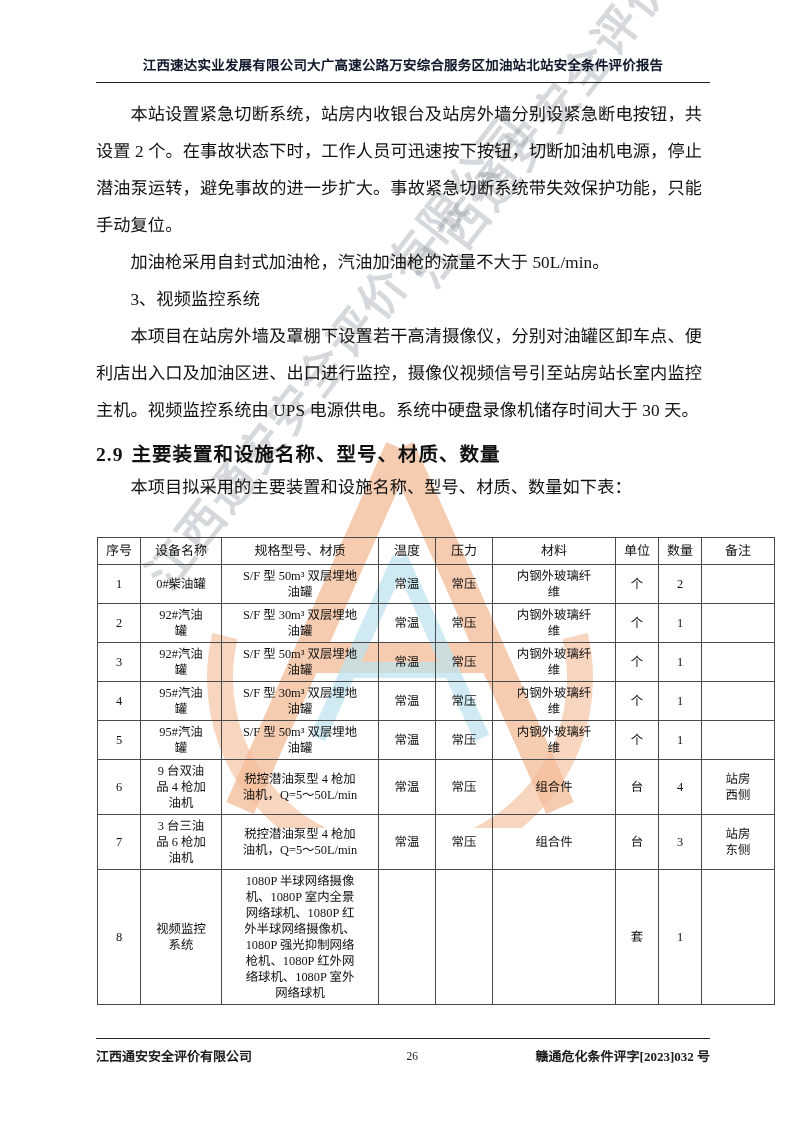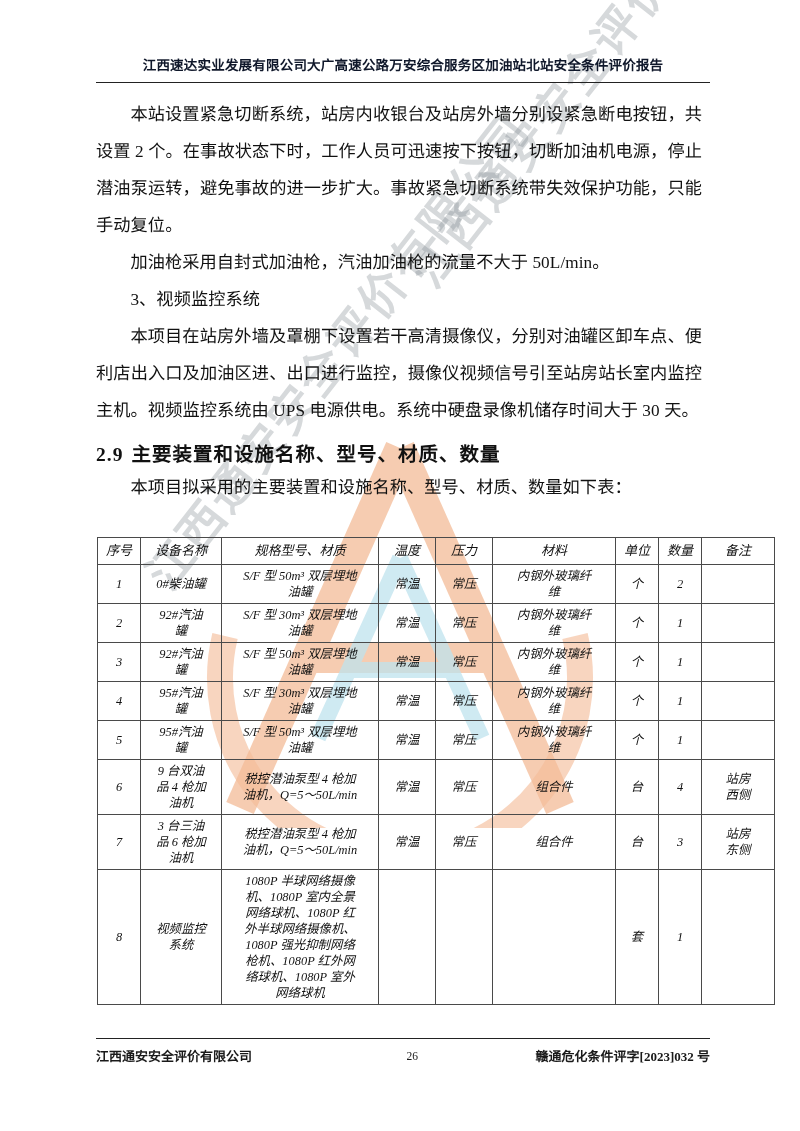--- a/index.html
+++ b/index.html
@@ -124,21 +124,20 @@
     margin-right: 8px;
     font-family: "Liberation Serif", "DejaVu Serif", serif;
   }
 
   
   .tbl-wrap {
     position: absolute;
     top: 537px;
     left: 97px;
     width: 612px;
-    font-style: italic;
   }
   table.spec {
     border-collapse: collapse;
     width: 612px;
     table-layout: fixed;
     background: transparent;
   }
   table.spec td, table.spec th {
     border: 1px solid #4a4a4a;
     font-size: 12.4px;

